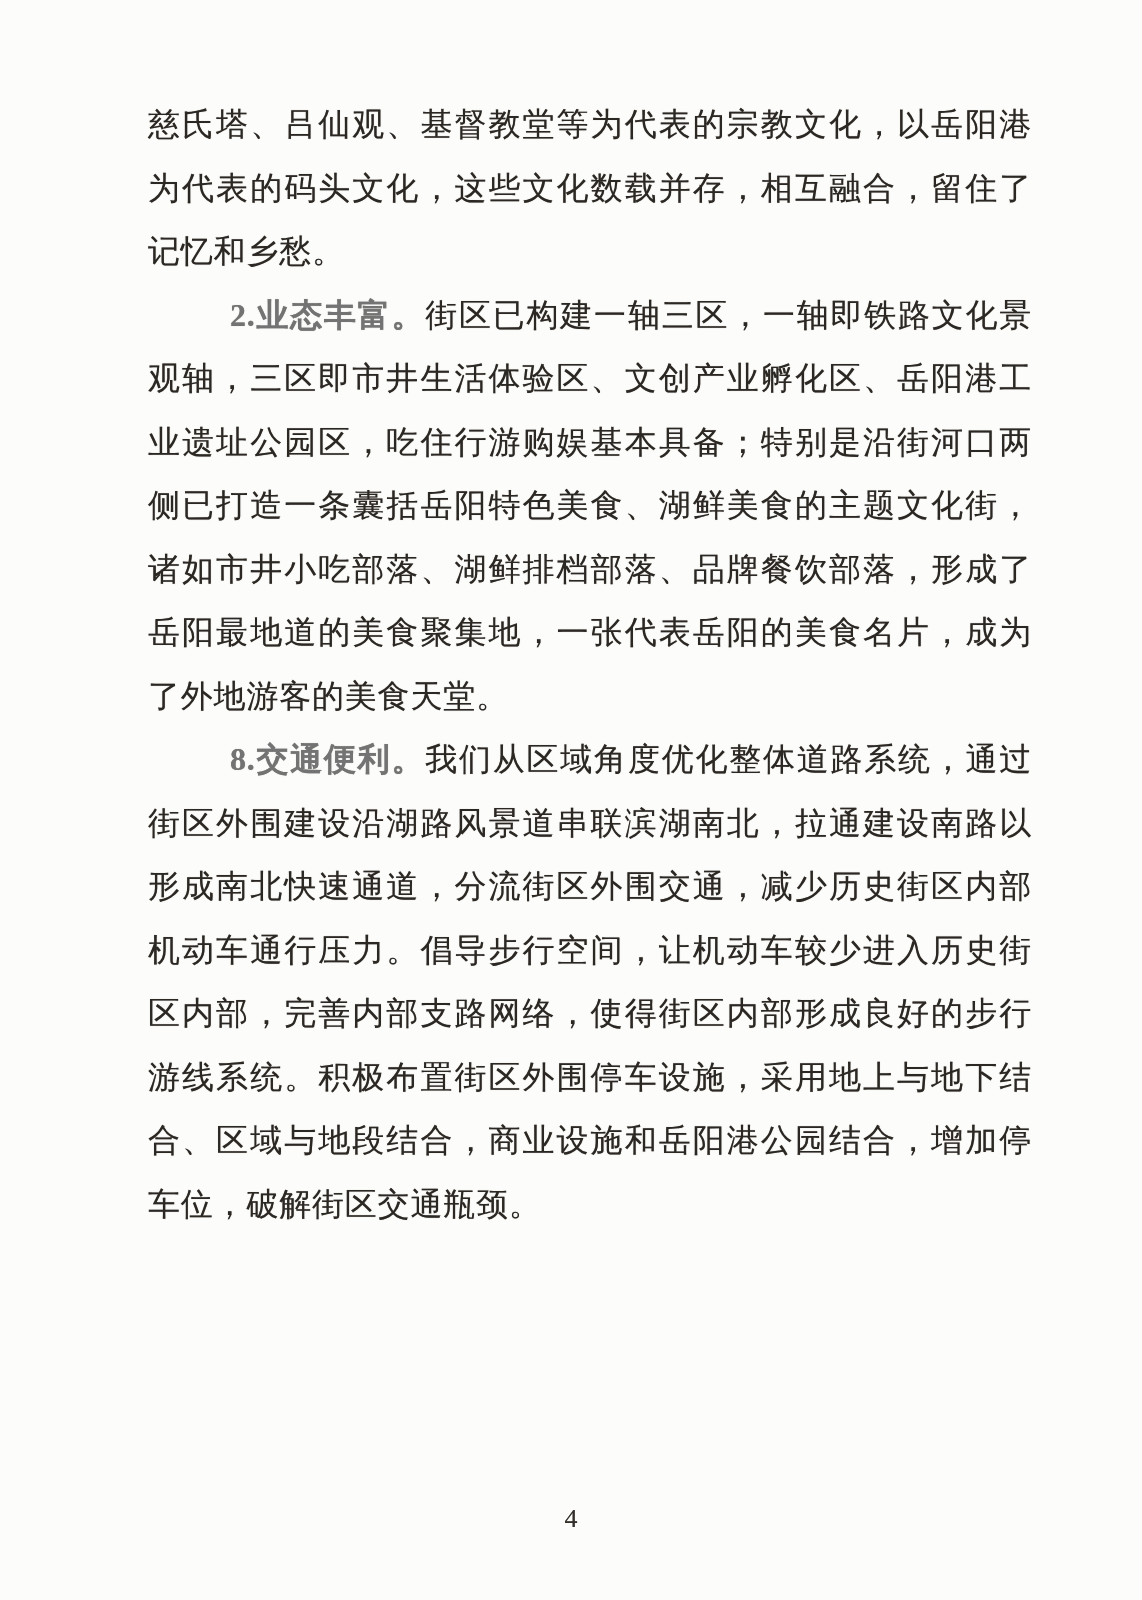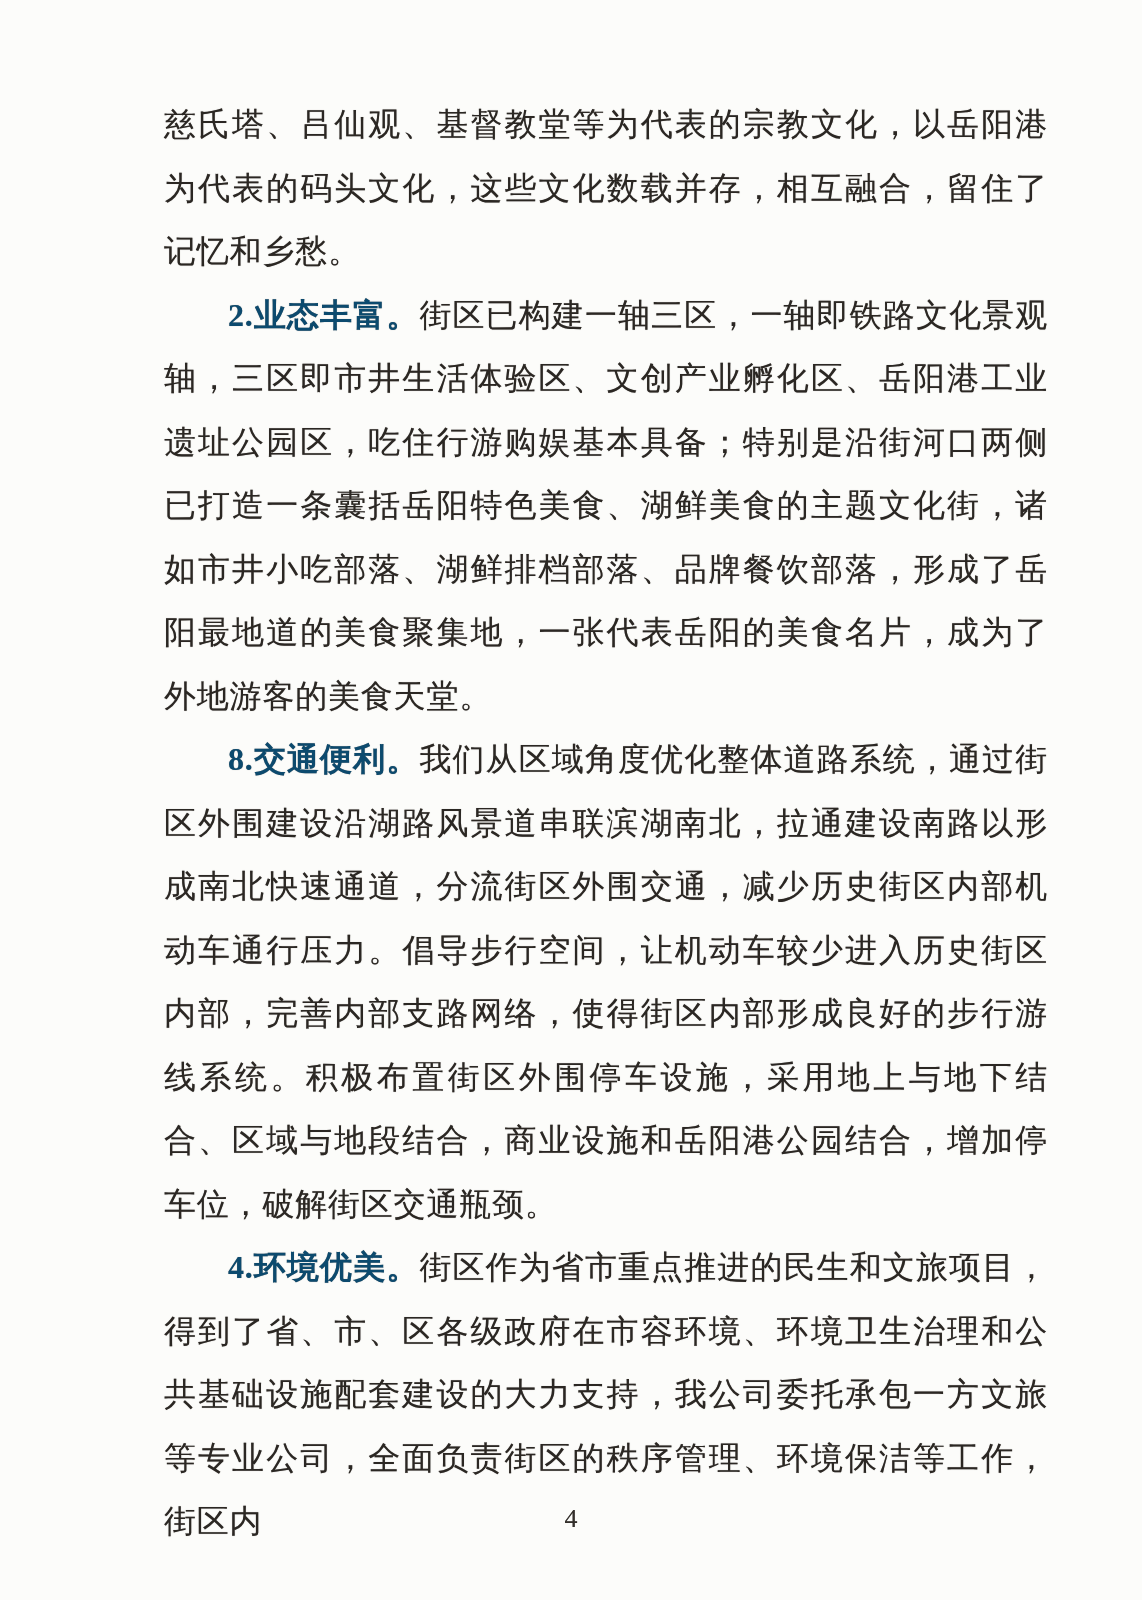--- a/index.html
+++ b/index.html
@@ -10,33 +10,33 @@
   }
   .page {
     position: relative;
     width: 1142px;
     height: 1600px;
     background: #fcfcfa;
     overflow: hidden;
   }
   .doc-body {
     position: absolute;
-    left: 164px;
+    left: 148px;
     top: 93px;
     width: 884px;
     font-size: 32px;
     line-height: 63.5px;
     letter-spacing: 0.8px;
     color: #2b2723;
     text-align: justify;
     text-shadow: 0 0 0.7px rgba(43, 39, 35, 0.55);
   }
   .para { text-align: justify; }
   .para.indent { text-indent: 2em; }
-  .lead { font-weight: 700; color: #0c4a6e; }
+  .lead { font-weight: 700; color: #737373; margin-left: 18px; }
   .footer {
     position: absolute;
     top: 1504px;
     left: 0;
     width: 100%;
     text-align: center;
   }
   .page-num {
     font-size: 26px;
     color: #332f2b;
@@ -49,21 +49,20 @@
 <div class="page">
 
   <div class="doc-body">
 
     <p class="para"><span>慈氏塔、吕仙观、基督教堂等为代表的宗教文化，以岳阳港为代表的码头文化，这些文化数载并存，相互融合，留住了记忆和乡愁。</span></p>
 
     <p class="para indent"><b class="lead">2.业态丰富。</b><span>街区已构建一轴三区，一轴即铁路文化景观轴，三区即市井生活体验区、文创产业孵化区、岳阳港工业遗址公园区，吃住行游购娱基本具备；特别是沿街河口两侧已打造一条囊括岳阳特色美食、湖鲜美食的主题文化街，诸如市井小吃部落、湖鲜排档部落、品牌餐饮部落，形成了岳阳最地道的美食聚集地，一张代表岳阳的美食名片，成为了外地游客的美食天堂。</span></p>
 
     <p class="para indent"><b class="lead">8.交通便利。</b><span>我们从区域角度优化整体道路系统，通过街区外围建设沿湖路风景道串联滨湖南北，拉通建设南路以形成南北快速通道，分流街区外围交通，减少历史街区内部机动车通行压力。倡导步行空间，让机动车较少进入历史街区内部，完善内部支路网络，使得街区内部形成良好的步行游线系统。积极布置街区外围停车设施，采用地上与地下结合、区域与地段结合，商业设施和岳阳港公园结合，增加停车位，破解街区交通瓶颈。</span></p>
 
-    <p class="para indent"><b class="lead">4.环境优美。</b><span>街区作为省市重点推进的民生和文旅项目，得到了省、市、区各级政府在市容环境、环境卫生治理和公共基础设施配套建设的大力支持，我公司委托承包一方文旅等专业公司，全面负责街区的秩序管理、环境保洁等工作，街区内</span></p>
 
   </div>
 
   <div class="footer">
     <span class="page-num">4</span>
   </div>
 
 </div>
 
 </body></html>

